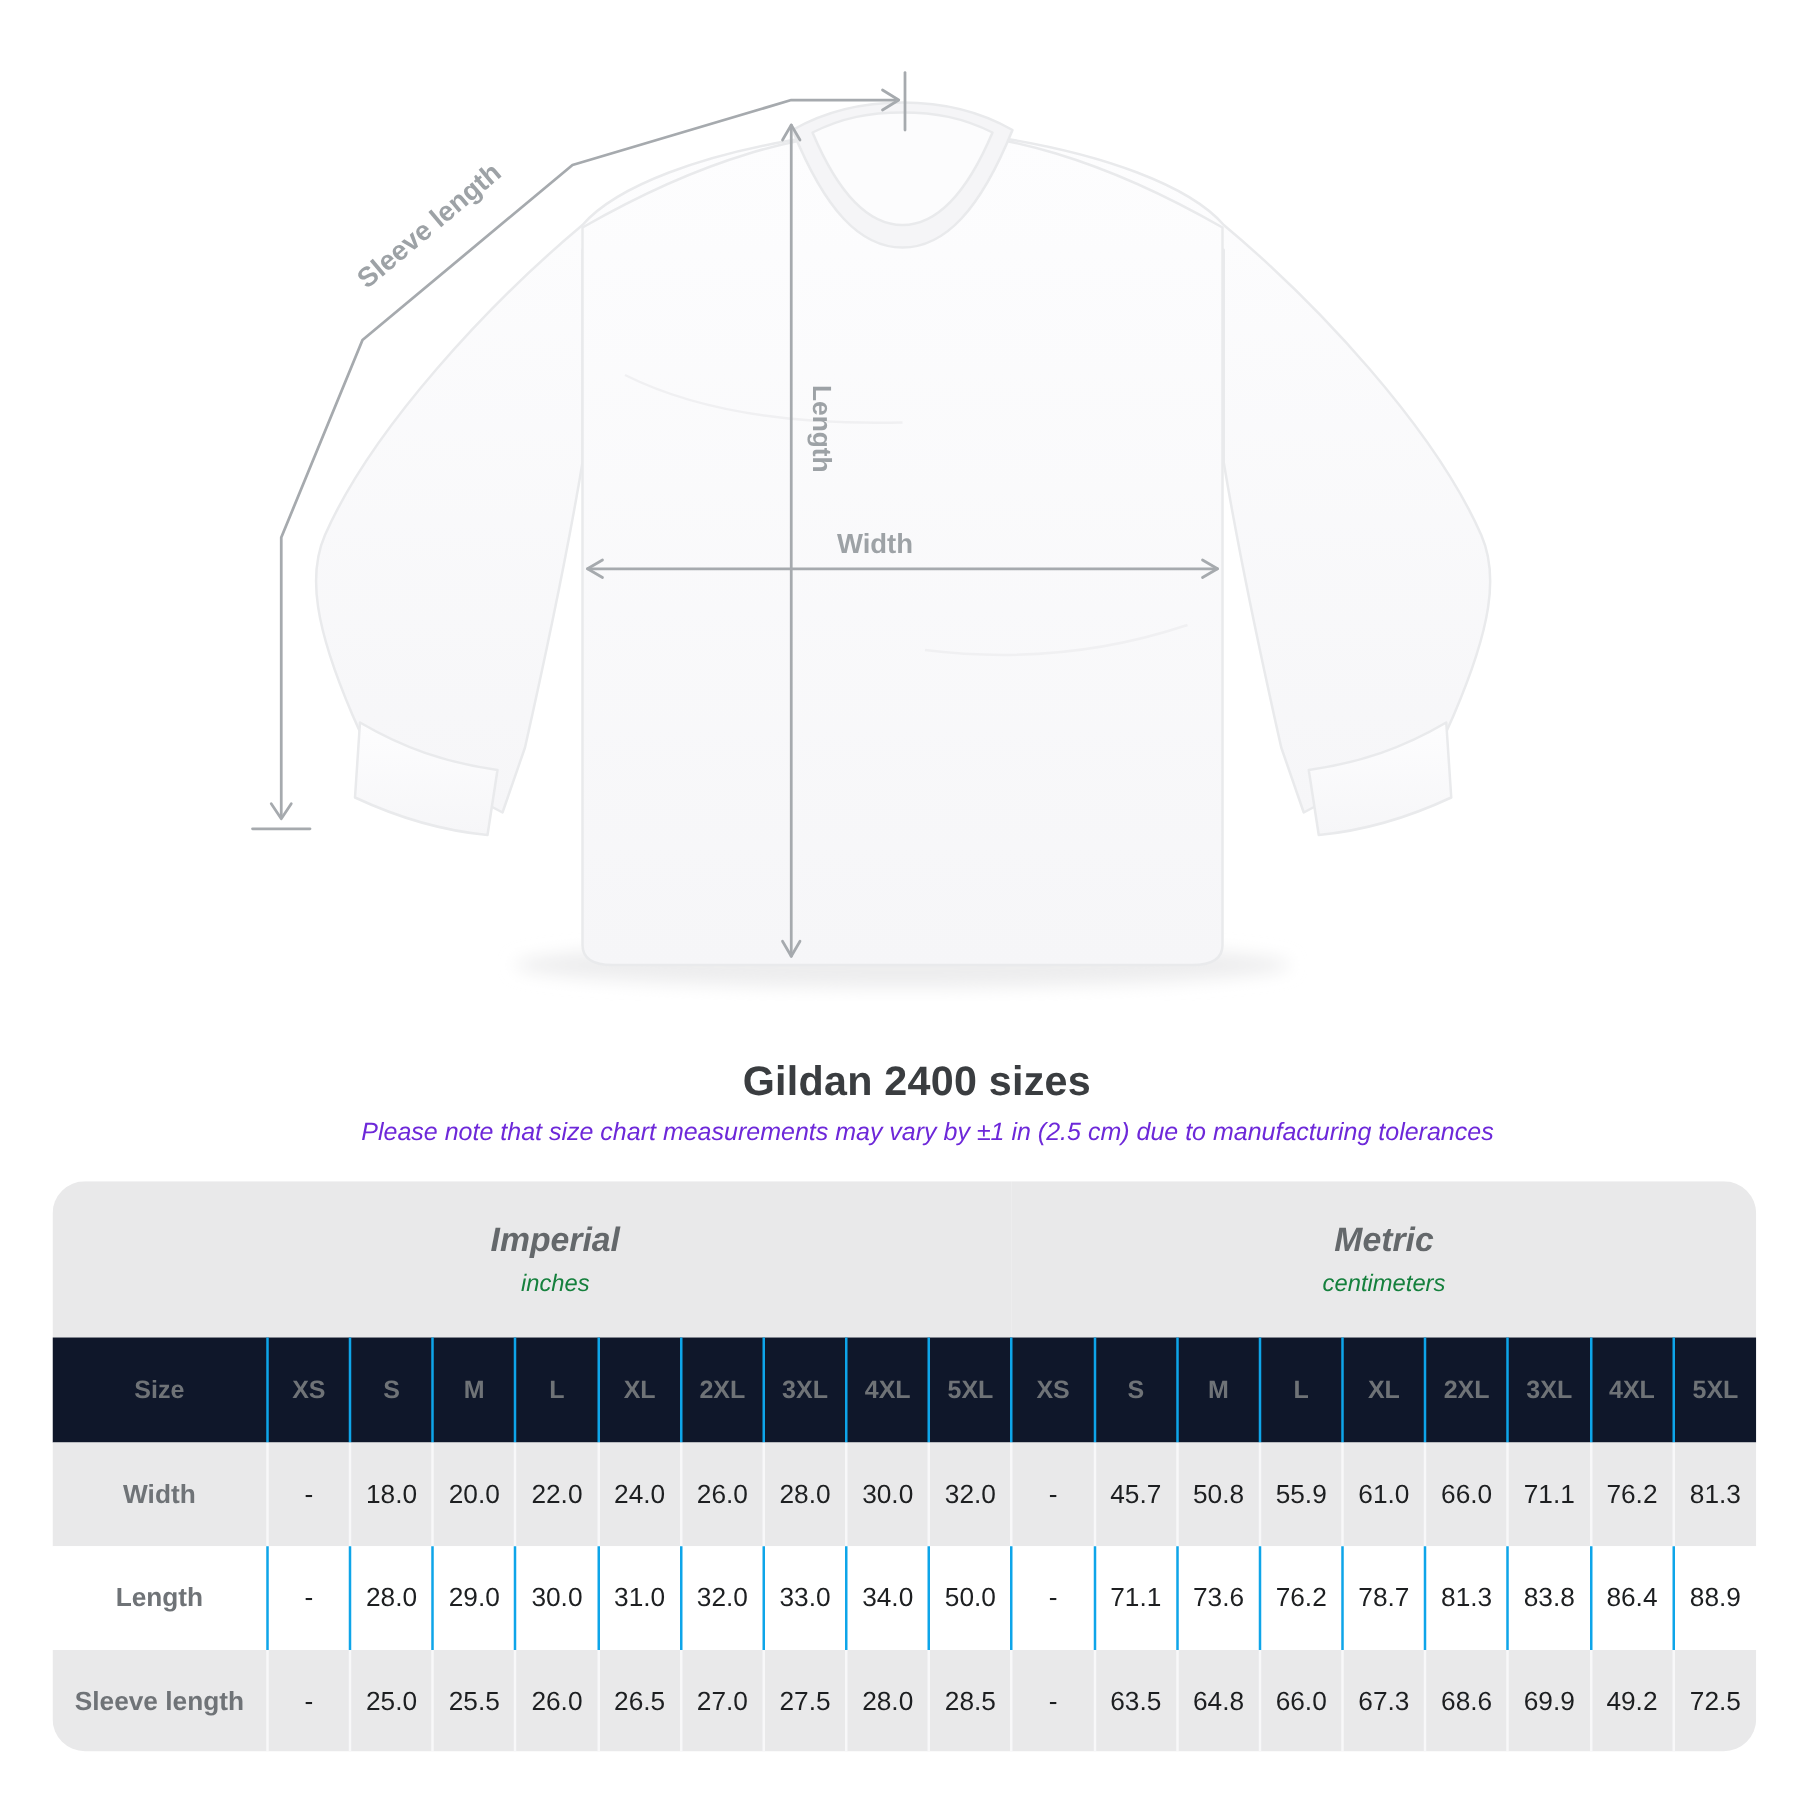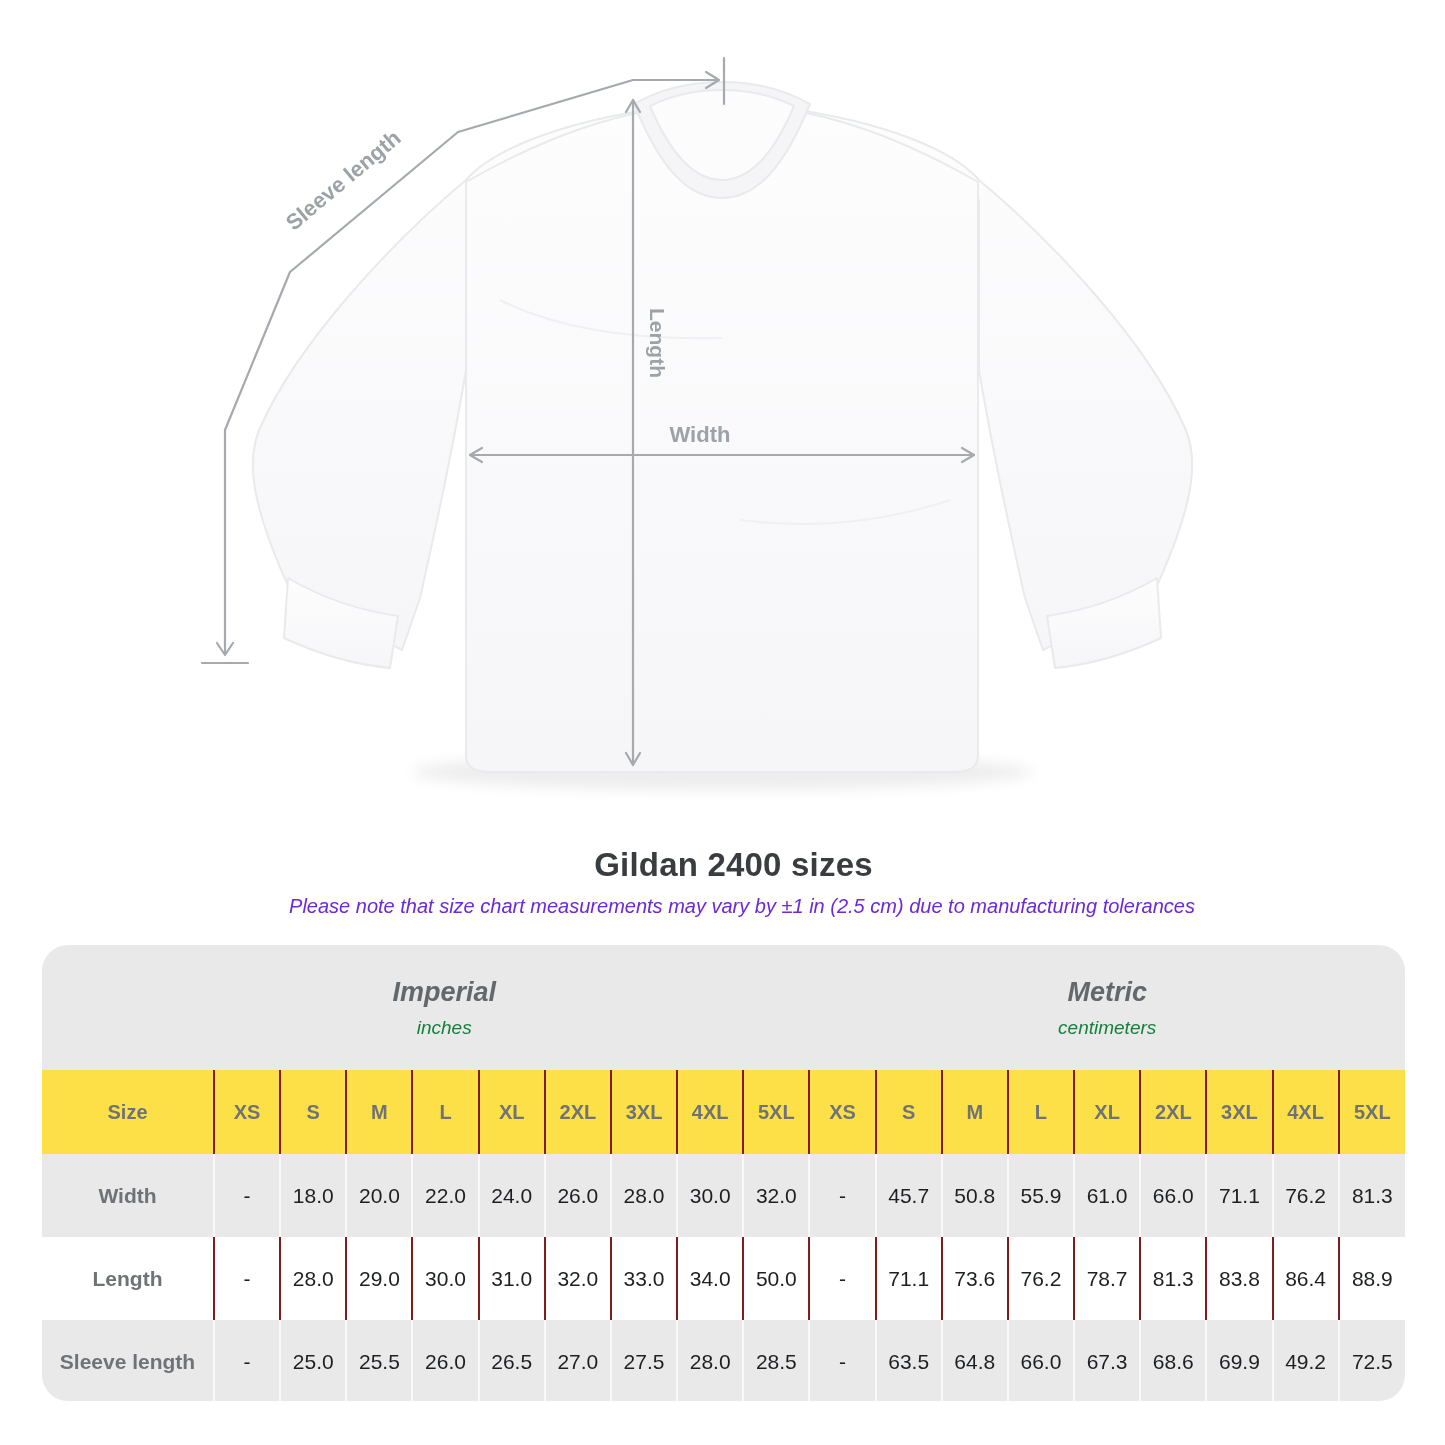--- a/index.html
+++ b/index.html
@@ -10,27 +10,27 @@
   .title{margin:0;font-size:33px;font-weight:bold;color:#3a3d40;letter-spacing:.2px;}
   .subtitle{margin:11px 0 0 17px;font-size:20px;font-style:italic;color:#6d28d9;}
   .table-wrap{position:absolute;top:945px;left:42px;width:1363px;height:456px;border-radius:26px;overflow:hidden;background:#ffffff;}
   table{width:100%;height:100%;border-collapse:collapse;table-layout:fixed;}
   col.labelcol{width:172px;}
   tr.band th{background:#e9e9ea;height:125px;vertical-align:middle;text-align:center;font-weight:normal;padding:0;}
   tr.band th.imperial{padding-left:37px;}
   .group-name{font-size:27px;font-weight:bold;font-style:italic;color:#64686b;}
   .group-unit{margin-top:9px;font-size:19px;font-style:italic;color:#15803d;}
   tr.sizes{height:84px;}
-  tr.sizes th{background:#fde047;font-size:20px;font-weight:bold;color:#6f7377;text-align:center;padding:0;}
+  tr.sizes th{background:#0f172a;font-size:20px;font-weight:bold;color:#6f7377;text-align:center;padding:0;}
   tbody tr{height:83px;}
   td{text-align:center;font-size:21px;color:#1d1f21;padding:0;}
   td.rowlabel{font-weight:bold;color:#6f7377;font-size:21px;}
   tr.alt td{background:#e9e9ea;}
   tr.plain td{background:#ffffff;}
-  tr.sizes th + th, tr.plain td + td{border-left:2px solid #7f1d1d;}
+  tr.sizes th + th, tr.plain td + td{border-left:2px solid #0ea5e9;}
   tr.alt td + td{border-left:2px solid #f8f8f9;}
 </style>
 </head>
 <body>
 
 <div class="stage">
 
   <svg class="diagram" viewBox="0 0 1445 820">
     <defs>
       <filter id="soft" x="-30%" y="-30%" width="160%" height="160%">

